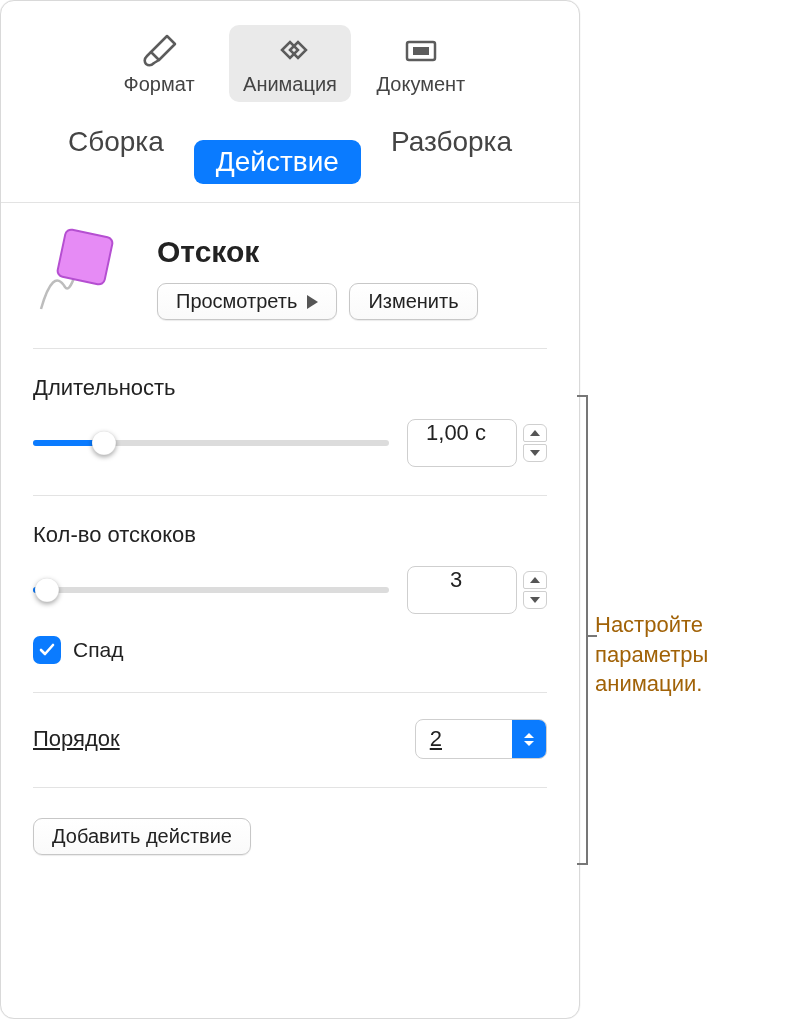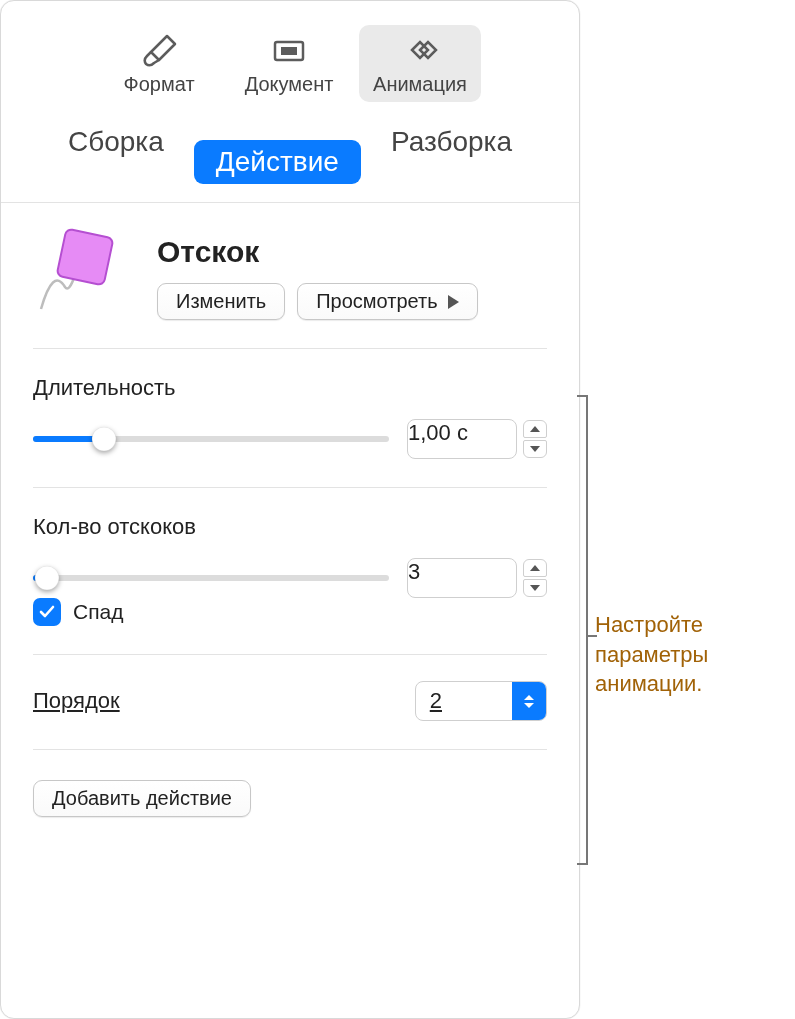--- a/index.html
+++ b/index.html
@@ -155,24 +155,24 @@
     box-shadow: 0 2px 5px rgba(0,0,0,0.35), inset 0 0 0 0.5px rgba(0,0,0,0.1);
   }
   
   .numwrap {
     display: flex;
     align-items: center;
     gap: 6px;
   }
   .numfield {
     width: 110px;
-    height: 40px;
+    height: 48px;
     border: 1px solid #cfcfcf;
     border-radius: 8px;
-    text-align: left;
+    text-align: center;
     padding: 0 12px 0 0;
     font-size: 22px;
     color: #222;
     background: #fff;
   }
   .stepper {
     width: 24px;
     display: flex;
     flex-direction: column;
     gap: 2px;
@@ -193,20 +193,21 @@
     border-left: 5px solid transparent;
     border-right: 5px solid transparent;
   }
   .arr-up { border-bottom: 6px solid #555; }
   .arr-dn { border-top: 6px solid #555; }
   
   .chk-row {
     display: flex;
     align-items: center;
     gap: 12px;
+    margin-top: 22px;
   }
   .chk {
     width: 28px; height: 28px;
     border-radius: 7px;
     background: #0a7bff;
     display: flex;
     align-items: center;
     justify-content: center;
     cursor: default;
   }
@@ -281,33 +282,33 @@
 <div class="panel">
 
   <div class="toolbar">
     <div class="tool">
       <svg viewBox="0 0 44 34">
         <path d="M30 3 L38 11 L22 27 L14 19 Z" fill="none" stroke="#5c5c5c" stroke-width="2.5" stroke-linejoin="round"></path>
         <path d="M14 19 L10 23 Q6 27 9 31 Q13 34 17 30 L22 27" fill="none" stroke="#5c5c5c" stroke-width="2.5" stroke-linejoin="round"></path>
       </svg>
       <span class="lbl">Формат</span>
     </div>
+    <div class="tool active">
+      <svg viewBox="0 0 44 34">
+        <path d="M14 17 L22 9 L30 17 L22 25 Z" fill="none" stroke="#5c5c5c" stroke-width="2.5"></path>
+        <path d="M22 17 L30 9 L38 17 L30 25 Z" fill="none" stroke="#5c5c5c" stroke-width="2.5"></path>
+      </svg>
+      <span class="lbl">Анимация</span>
+    </div>
     <div class="tool">
       <svg viewBox="0 0 44 34">
         <rect x="8" y="9" width="28" height="18" rx="2" fill="none" stroke="#5c5c5c" stroke-width="2.5"></rect>
         <rect x="14" y="14" width="16" height="8" fill="#5c5c5c"></rect>
       </svg>
       <span class="lbl">Документ</span>
-    </div>
-    <div class="tool active">
-      <svg viewBox="0 0 44 34">
-        <path d="M14 17 L22 9 L30 17 L22 25 Z" fill="none" stroke="#5c5c5c" stroke-width="2.5"></path>
-        <path d="M22 17 L30 9 L38 17 L30 25 Z" fill="none" stroke="#5c5c5c" stroke-width="2.5"></path>
-      </svg>
-      <span class="lbl">Анимация</span>
     </div>
   </div>
 
   <div class="tabs">
     <div class="tab">Сборка</div>
     <div class="tab active">Действие</div>
     <div class="tab">Разборка</div>
   </div>
 
   <div class="content">
@@ -316,25 +317,25 @@
       <svg class="thumb" viewBox="0 0 104 90">
         <path d="M8 82 Q20 40 32 60 Q36 66 42 48" fill="none" stroke="#bdbdbd" stroke-width="2.5"></path>
         <g transform="translate(52,30) rotate(12)">
           <rect x="-24" y="-24" width="48" height="48" rx="6" fill="#e68bf5" stroke="#b54fd1" stroke-width="2"></rect>
         </g>
       </svg>
       <div class="hdr-right">
         <div class="eff-title">Отскок</div>
         <div class="btn-row">
           <div class="mac-btn">
-            <span>Изменить</span>
+            <span>Просмотреть</span>
+            <span class="play-tri"></span>
           </div>
           <div class="mac-btn">
-            <span>Просмотреть</span>
-            <span class="play-tri"></span>
+            <span>Изменить</span>
           </div>
         </div>
       </div>
     </div>
 
     <div class="section">
       <div class="sec-label">Длительность</div>
       <div class="slider-row">
         <div class="slider">
           <div class="track"></div>

